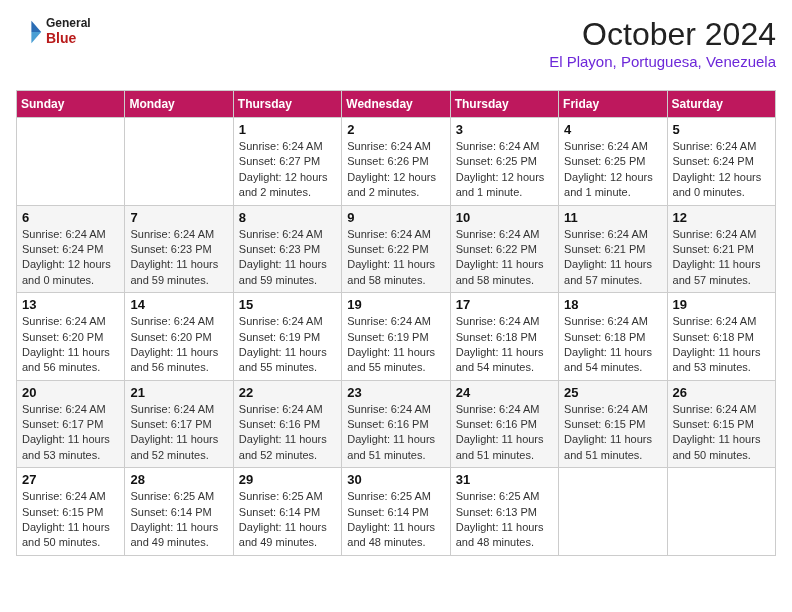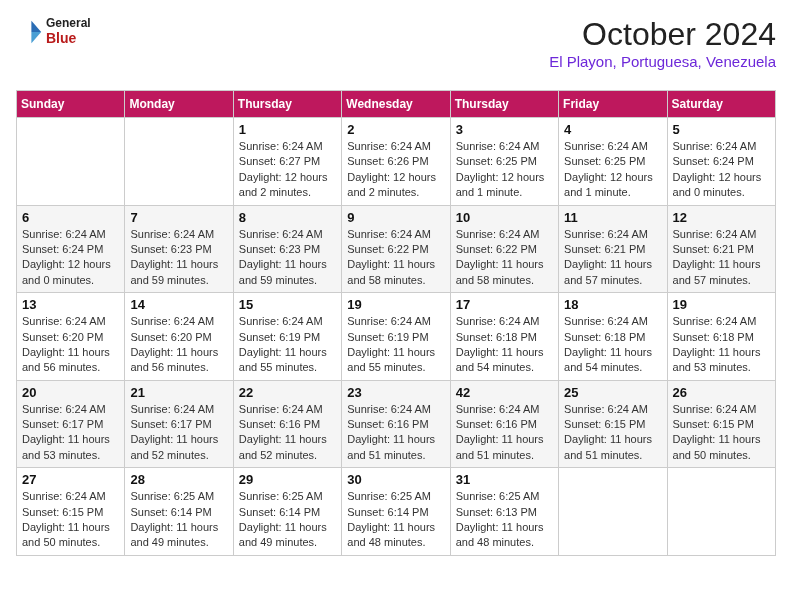--- a/index.html
+++ b/index.html
@@ -219,21 +219,21 @@
         </td>
         <td>
           <span class="day-number">22</span>
           <div class="day-info">Sunrise: 6:24 AM<br>Sunset: 6:16 PM<br>Daylight: 11 hours and 52 minutes.</div>
         </td>
         <td>
           <span class="day-number">23</span>
           <div class="day-info">Sunrise: 6:24 AM<br>Sunset: 6:16 PM<br>Daylight: 11 hours and 51 minutes.</div>
         </td>
         <td>
-          <span class="day-number">42</span>
+          <span class="day-number">24</span>
           <div class="day-info">Sunrise: 6:24 AM<br>Sunset: 6:16 PM<br>Daylight: 11 hours and 51 minutes.</div>
         </td>
         <td>
           <span class="day-number">25</span>
           <div class="day-info">Sunrise: 6:24 AM<br>Sunset: 6:15 PM<br>Daylight: 11 hours and 51 minutes.</div>
         </td>
         <td>
           <span class="day-number">26</span>
           <div class="day-info">Sunrise: 6:24 AM<br>Sunset: 6:15 PM<br>Daylight: 11 hours and 50 minutes.</div>
         </td>

